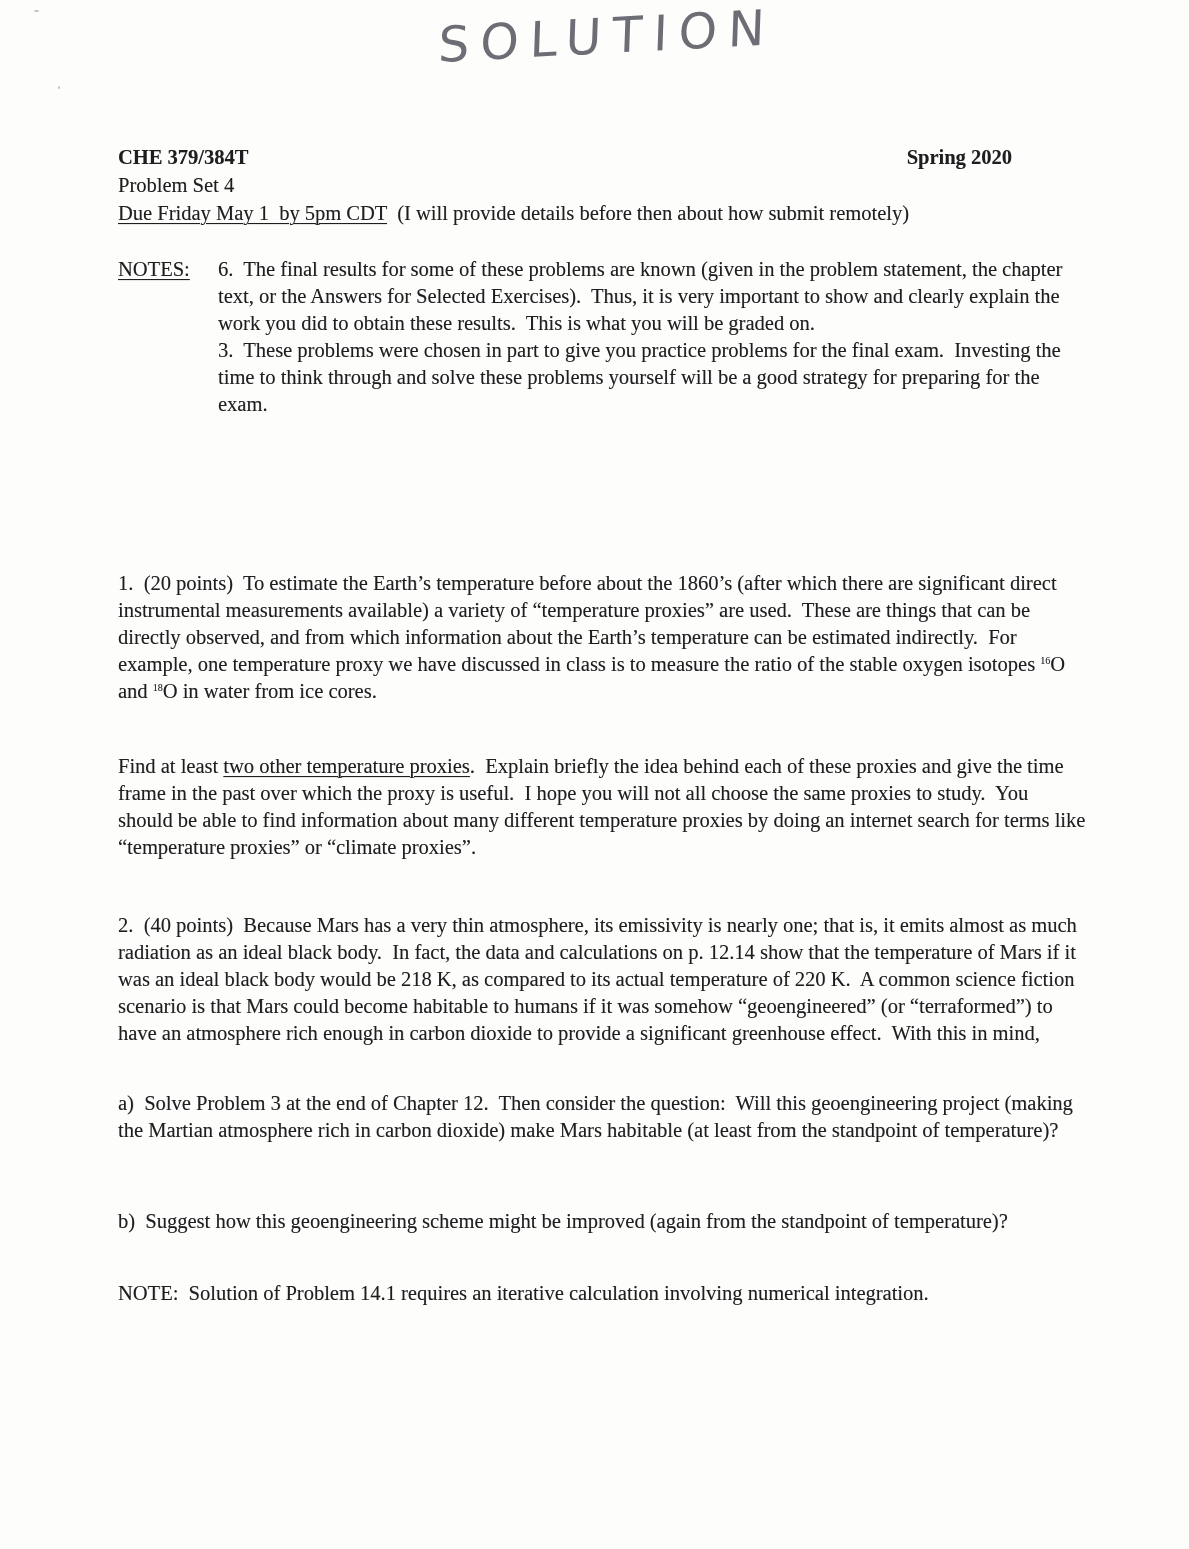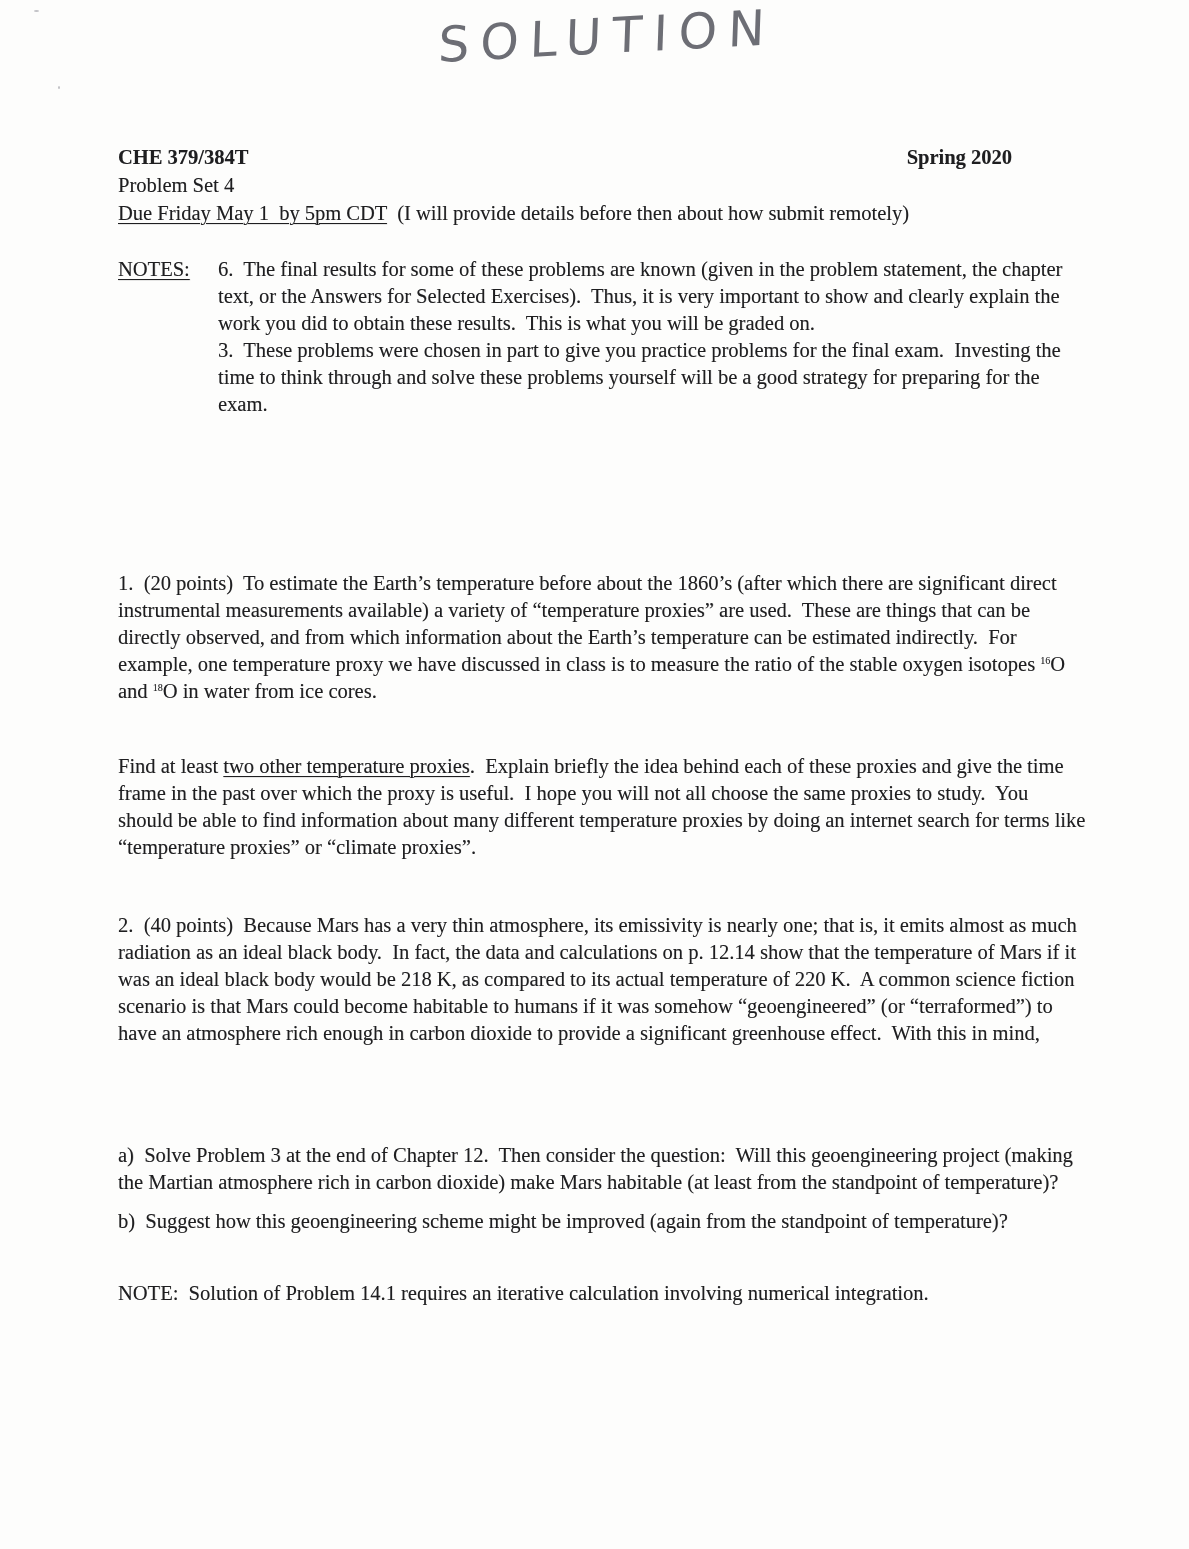--- a/index.html
+++ b/index.html
@@ -53,21 +53,21 @@
     top: 256px;
     width: 962px;
     display: flex;
     align-items: flex-start;
   }
   .notes-label { width: 100px; flex: none; }
   .notes-body { width: 862px; }
   .p1  { position: absolute; left: 118px; top: 570px;  width: 968px; }
   .p1b { position: absolute; left: 118px; top: 726px;  width: 968px; margin-top: 27px; }
   .p2  { position: absolute; left: 118px; top: 912px;  width: 968px; }
-  .p2a { position: absolute; left: 118px; top: 1142px; width: 968px; }
+  .p2a { position: absolute; left: 118px; top: 1090px; width: 968px; }
   .p2b { position: absolute; left: 118px; top: 1208px; width: 968px; }
   .p2n { position: absolute; left: 118px; top: 1280px; width: 968px; }
   sup { font-size: 10px; line-height: 0; vertical-align: 7px; }
   .speck {
     position: absolute;
     background: #9a9aa0;
     border-radius: 50%;
     opacity: 0.6;
   }
 </style>

